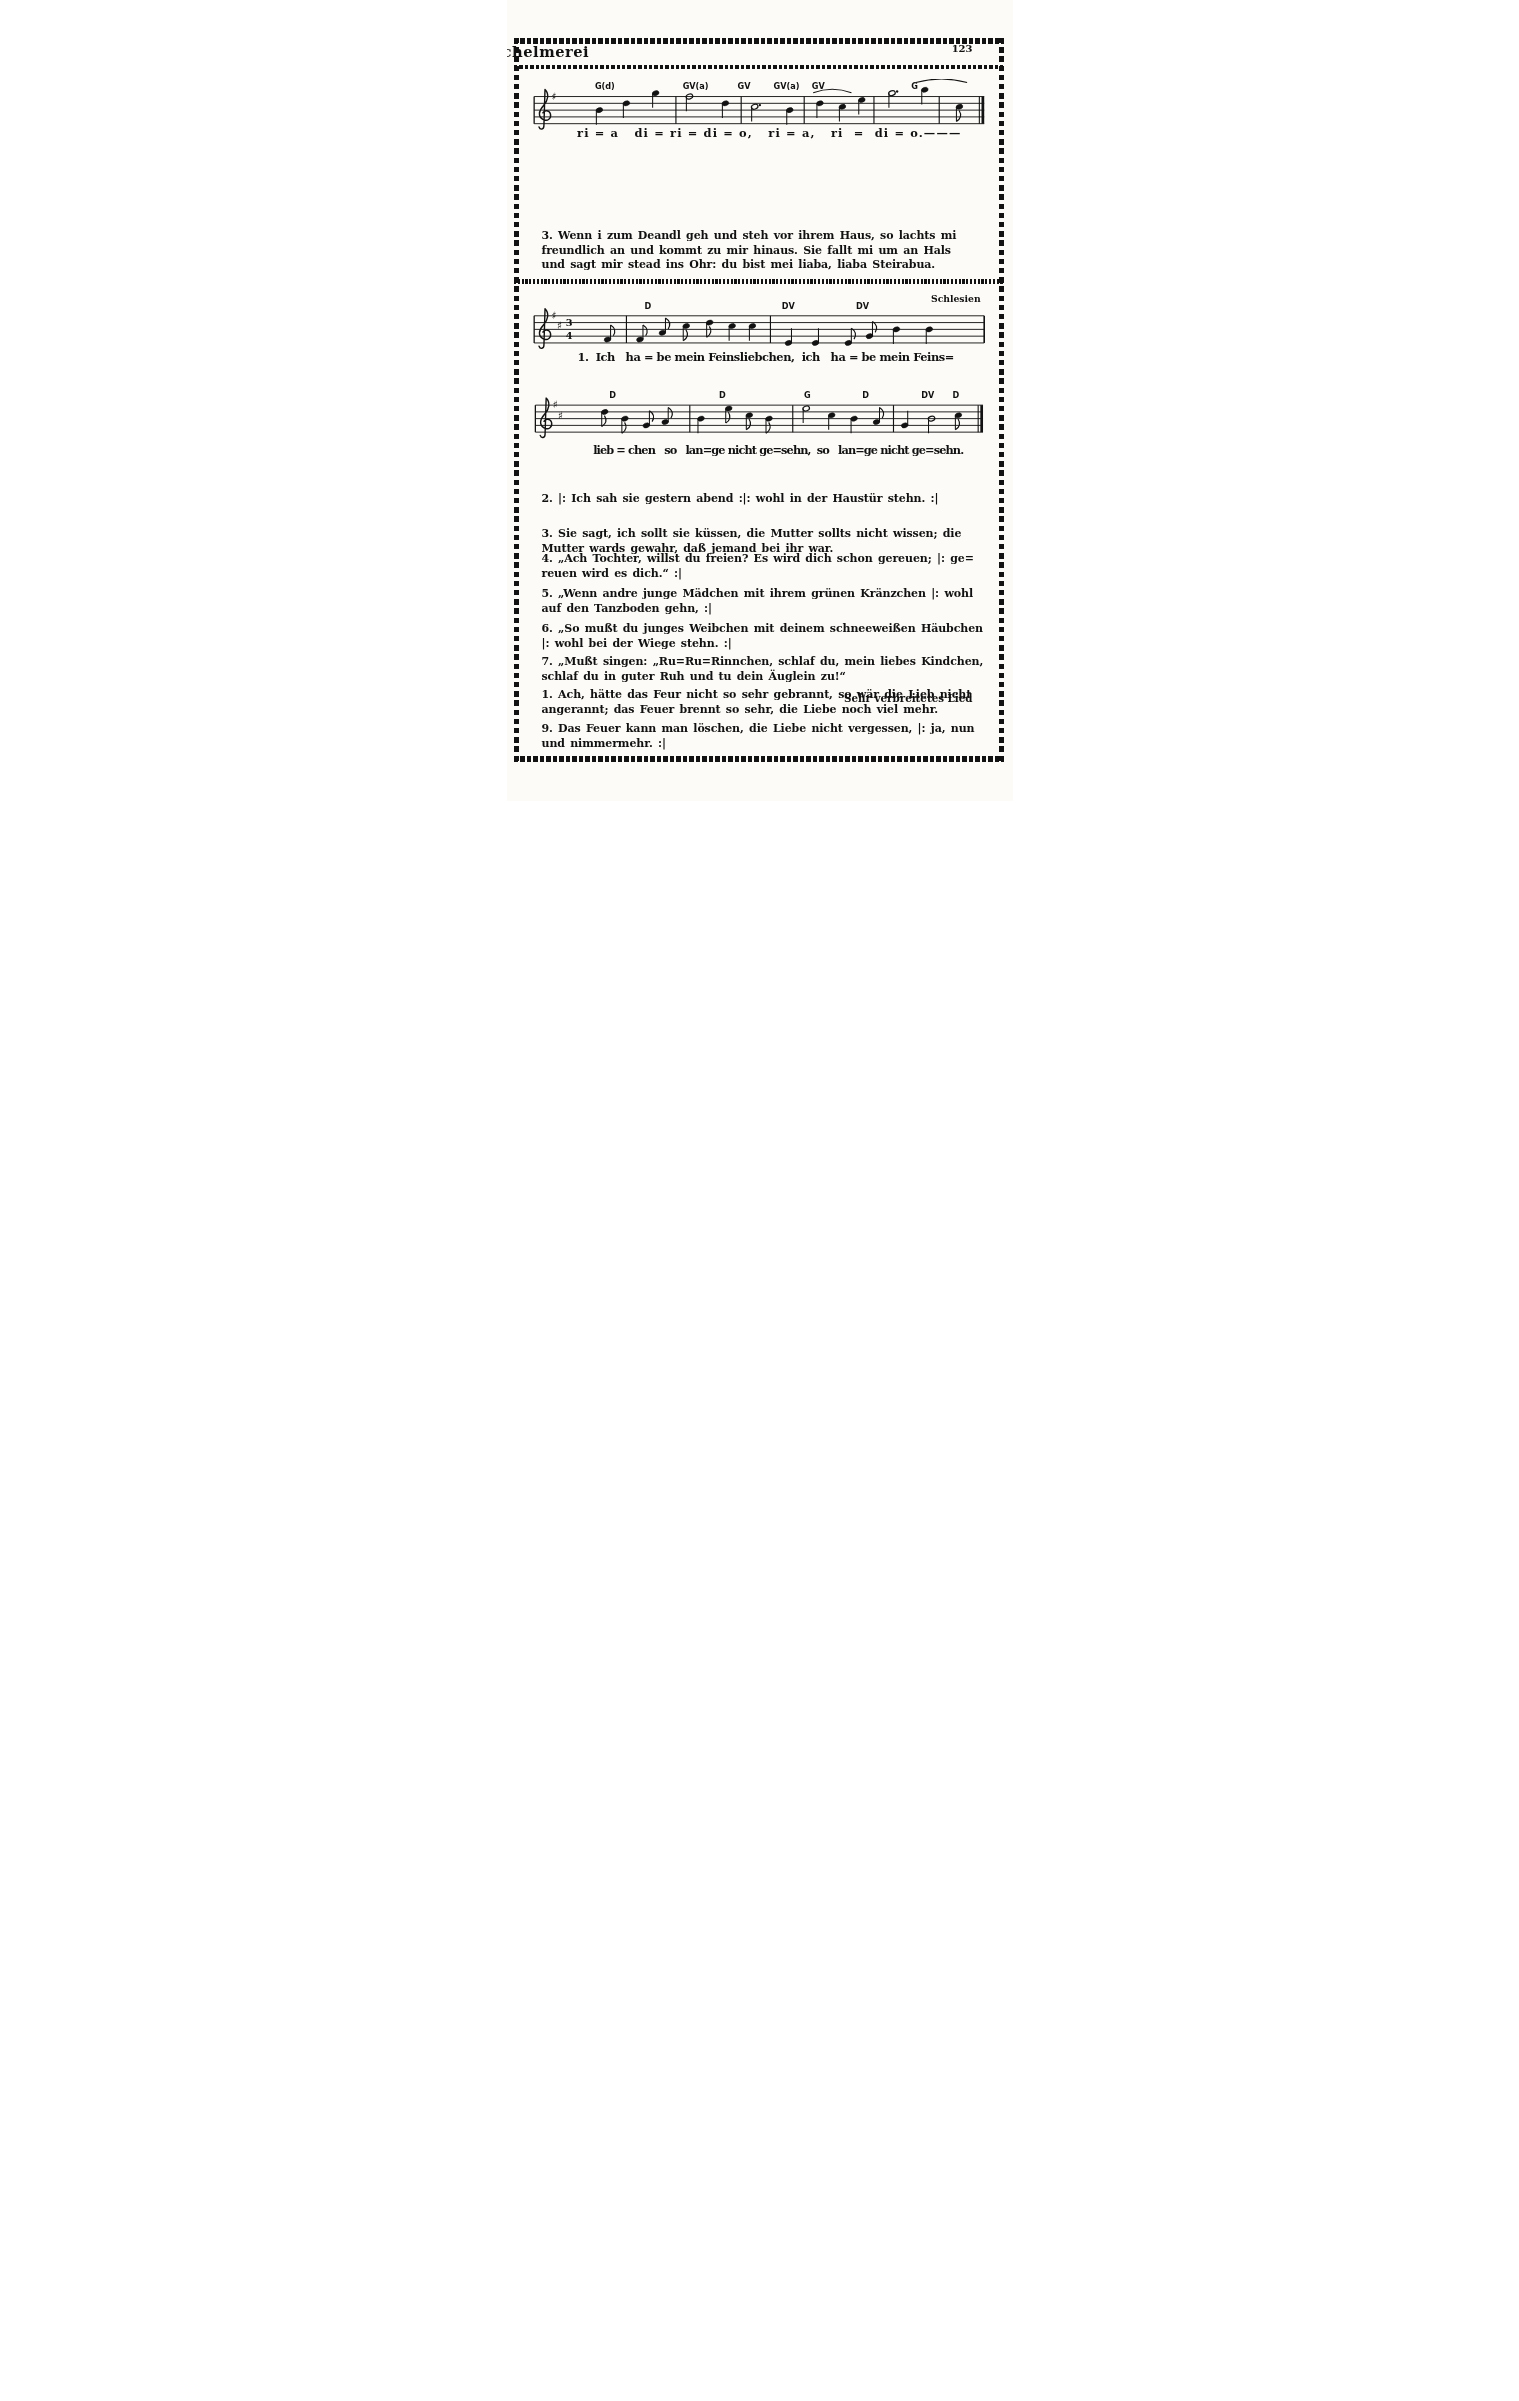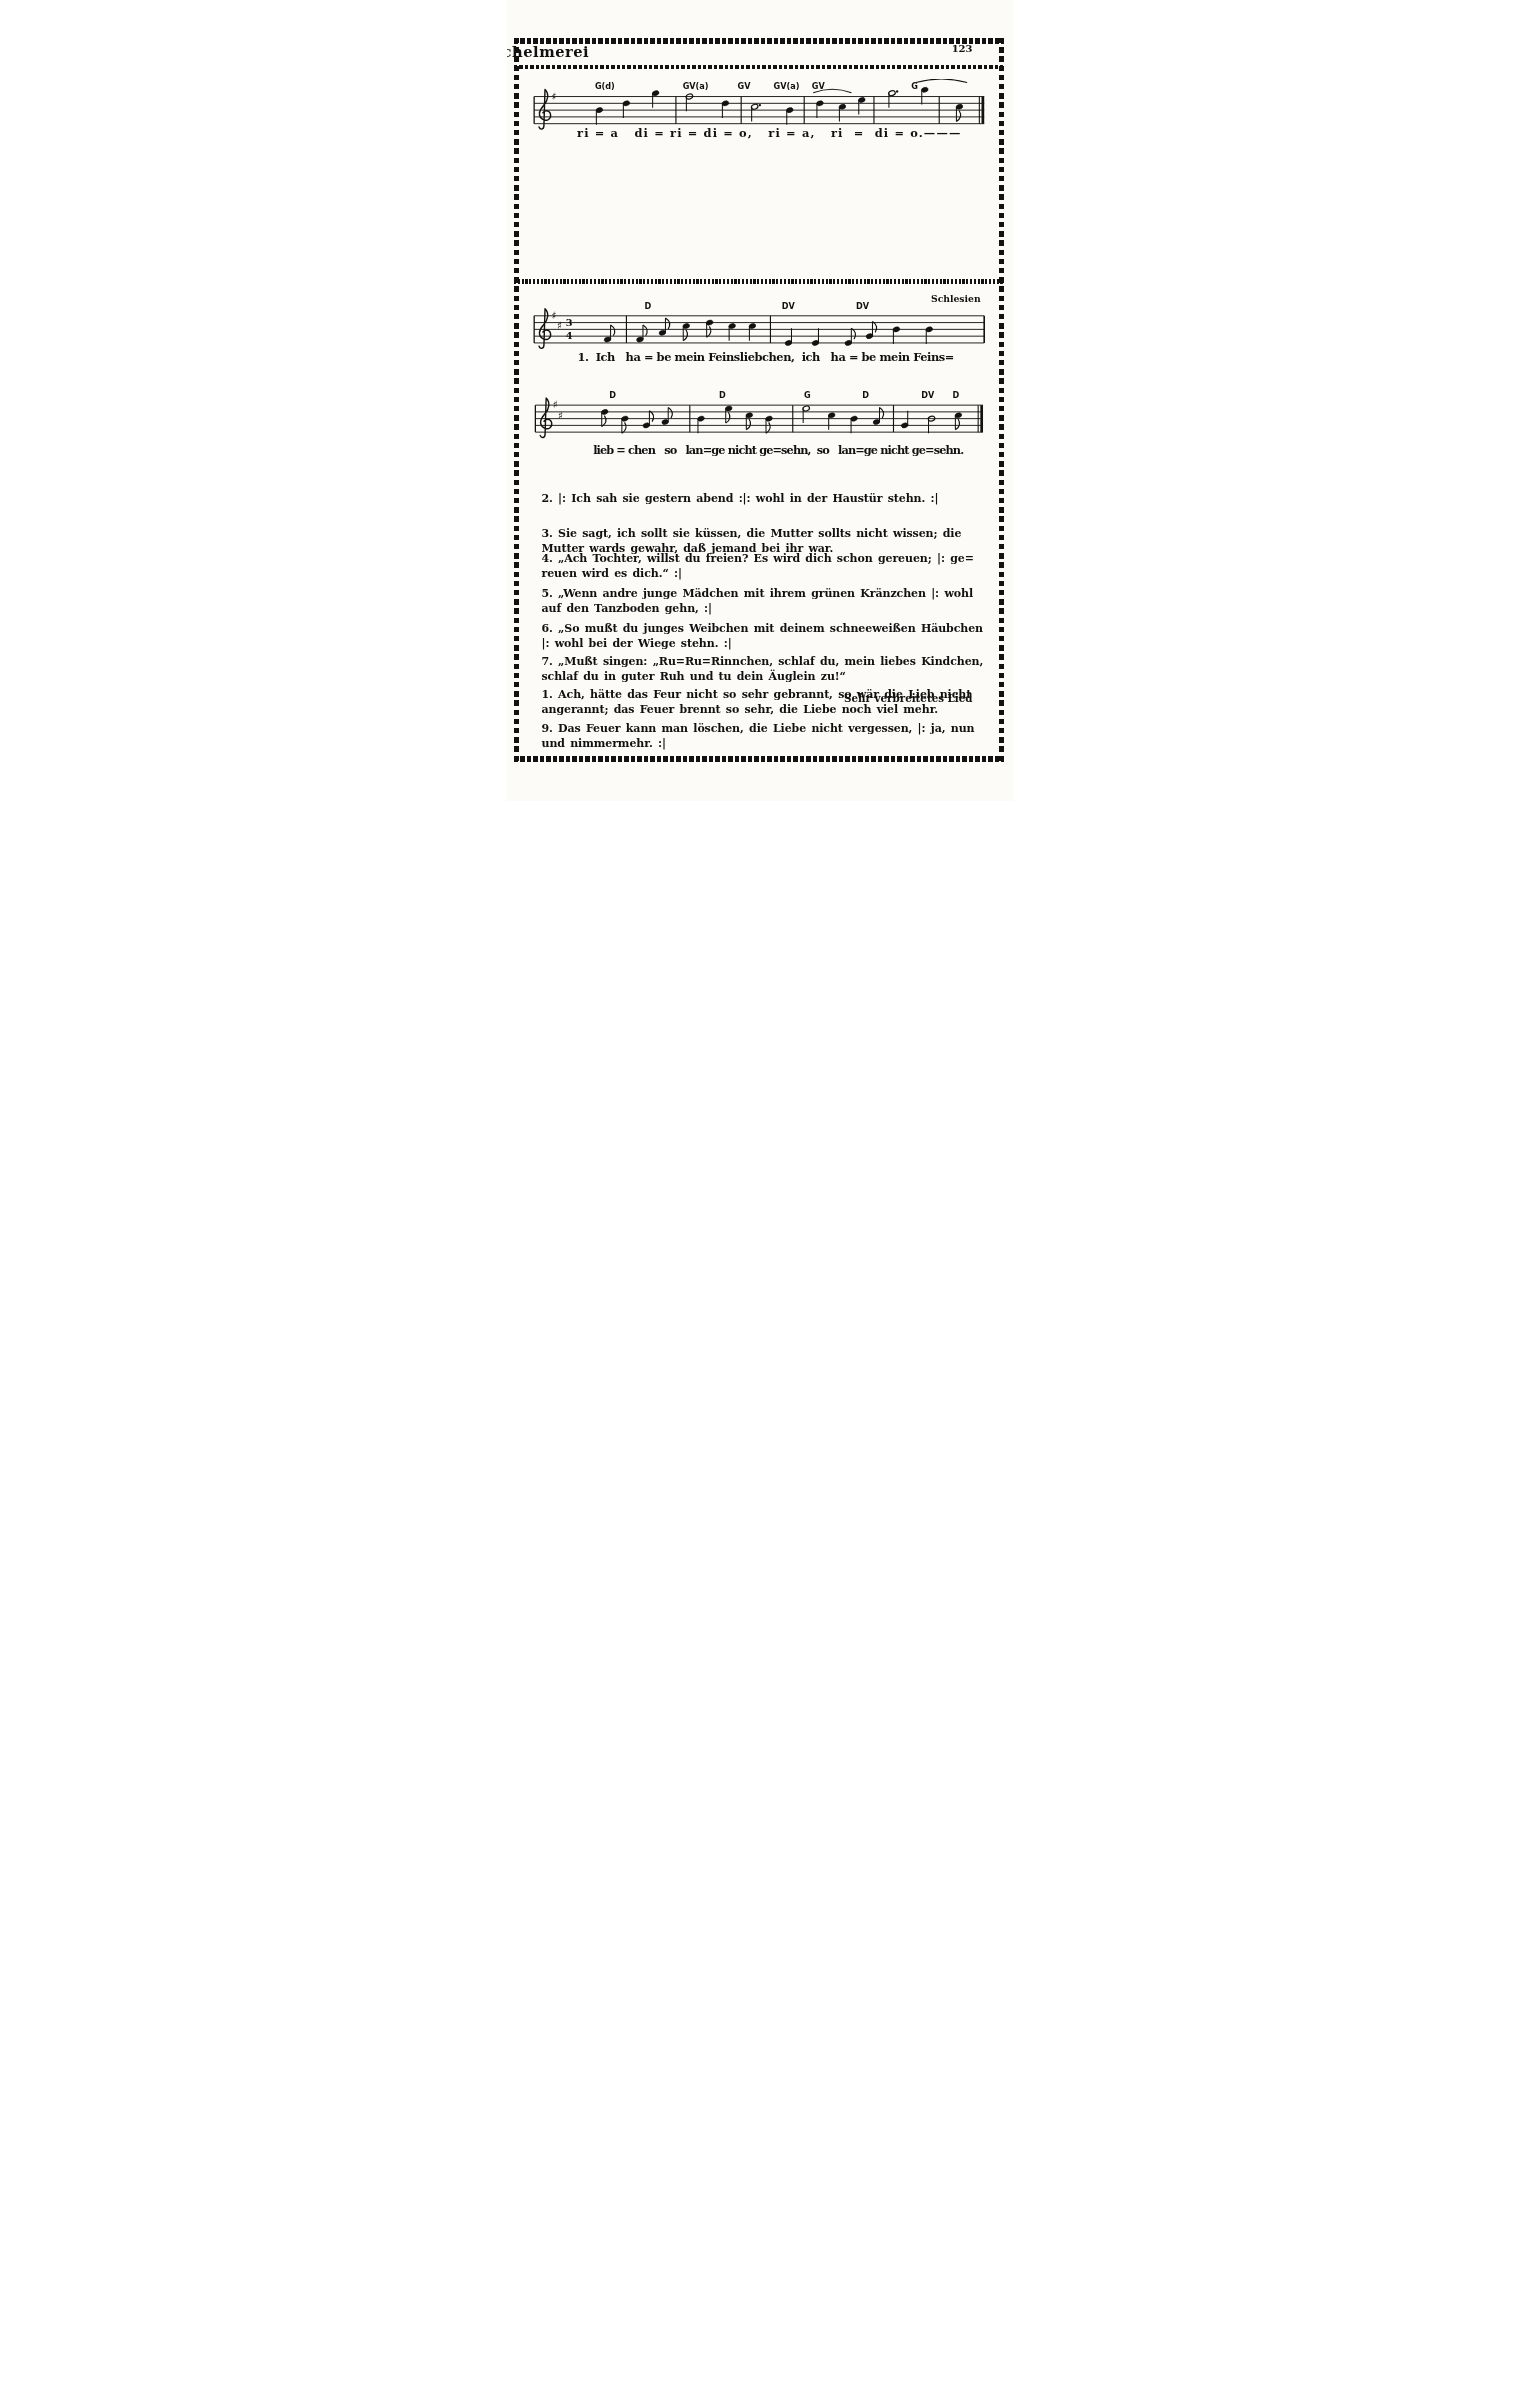--- a/index.html
+++ b/index.html
@@ -100,20 +100,23 @@
       <circle cx="683.5550000000001" cy="22.75" r="2.2" fill="#121212"></circle>
       <ellipse cx="734.572" cy="19.5" rx="6.2" ry="4.4" transform="rotate(-18 734.572 19.5)" fill="#121212" stroke="#121212" stroke-width="1"></ellipse>
       <line x1="728.972" y1="19.5" x2="728.972" y2="46.5" stroke="#121212" stroke-width="1.9"></line>
       <ellipse cx="798.405" cy="50.75" rx="6.2" ry="4.4" transform="rotate(-18 798.405 50.75)" fill="#121212" stroke="#121212" stroke-width="1"></ellipse>
       <line x1="792.805" y1="50.75" x2="792.805" y2="77.75" stroke="#121212" stroke-width="1.9"></line>
       <path d="M 792.805 77.75 C 800.805 72.75, 802.805 65.75, 797.805 57.75" fill="none" stroke="#121212" stroke-width="2.2"></path>
       <path d="M 528.98 25 Q 564.2125 12 599.4449999999999 25" fill="none" stroke="#121212" stroke-width="2"></path>
       <path d="M 717.992 6.25 Q 765.2449999999999 -6.75 812.4979999999999 6.25" fill="none" stroke="#121212" stroke-width="2"></path>
     </svg>
 
+  <p class="verse" style="top:218px">3. Wenn i zum Deandl geh und steh vor ihrem Haus, so lachts mi
+freundlich an und kommt zu mir hinaus. Sie fallt mi um an Hals
+und sagt mir stead ins Ohr: du bist mei liaba, liaba Steirabua.</p>
 
   <svg class="system" style="top:293px;height:76px" viewBox="0 0 862 140">
     <text class="region" x="746" y="16">Schlesien</text>
     <text class="lyric" x="95" y="126" textLength="694" lengthAdjust="spacing">1.&nbsp;&nbsp;Ich&nbsp;&nbsp;&nbsp;ha = be mein Feinsliebchen,&nbsp;&nbsp;ich&nbsp;&nbsp;&nbsp;ha = be mein Feins=</text>
   <line x1="15" y1="42" x2="844" y2="42" stroke="#121212" stroke-width="1.7"></line>
       <line x1="15" y1="54.5" x2="844" y2="54.5" stroke="#121212" stroke-width="1.7"></line>
       <line x1="15" y1="67" x2="844" y2="67" stroke="#121212" stroke-width="1.7"></line>
       <line x1="15" y1="79.5" x2="844" y2="79.5" stroke="#121212" stroke-width="1.7"></line>
       <line x1="15" y1="92" x2="844" y2="92" stroke="#121212" stroke-width="1.7"></line>
       <line x1="15" y1="42" x2="15" y2="92" stroke="#121212" stroke-width="2.4"></line>

